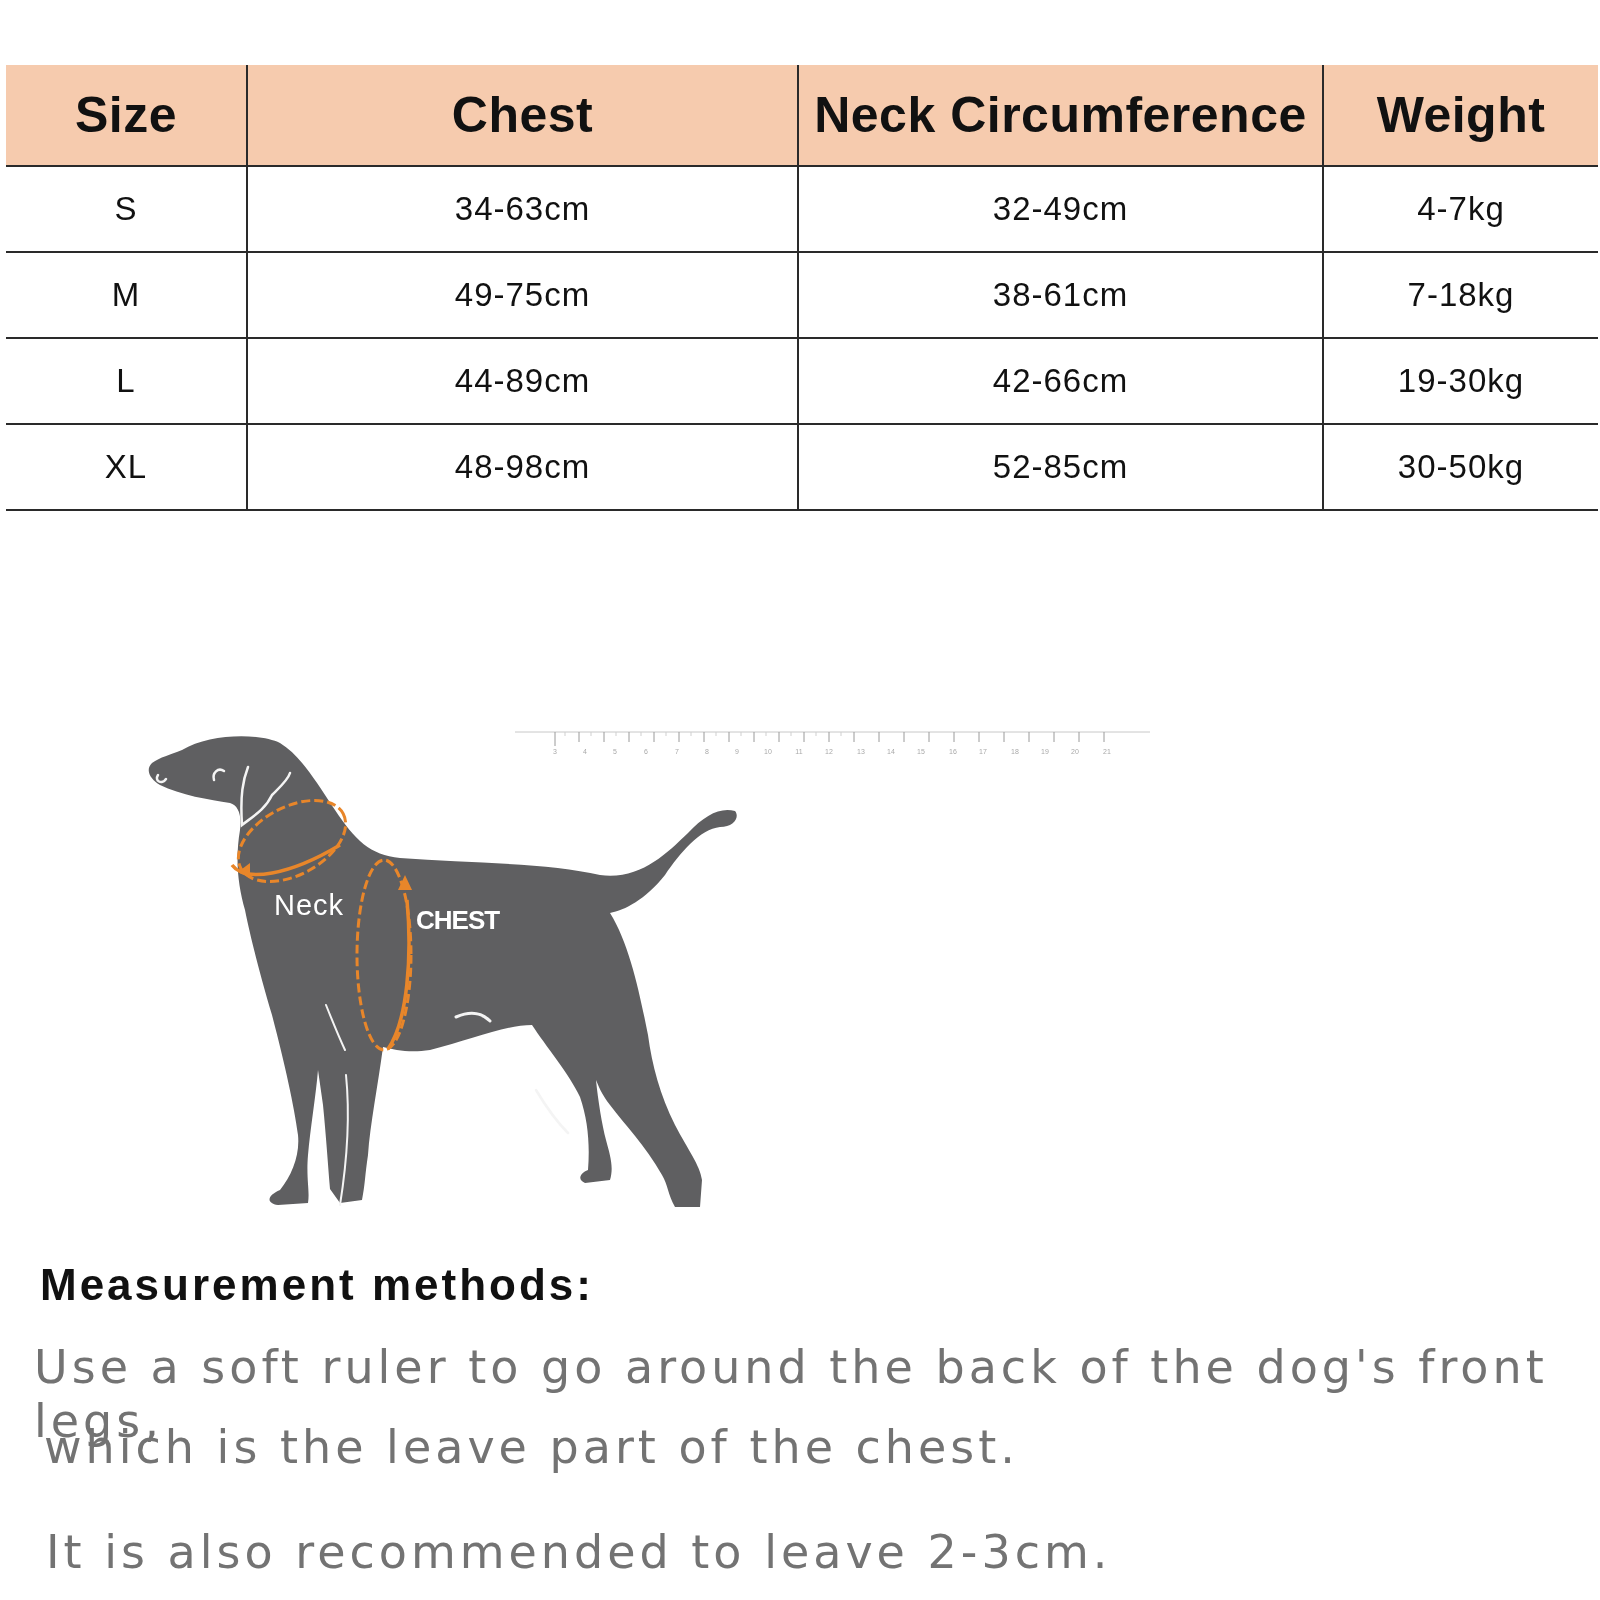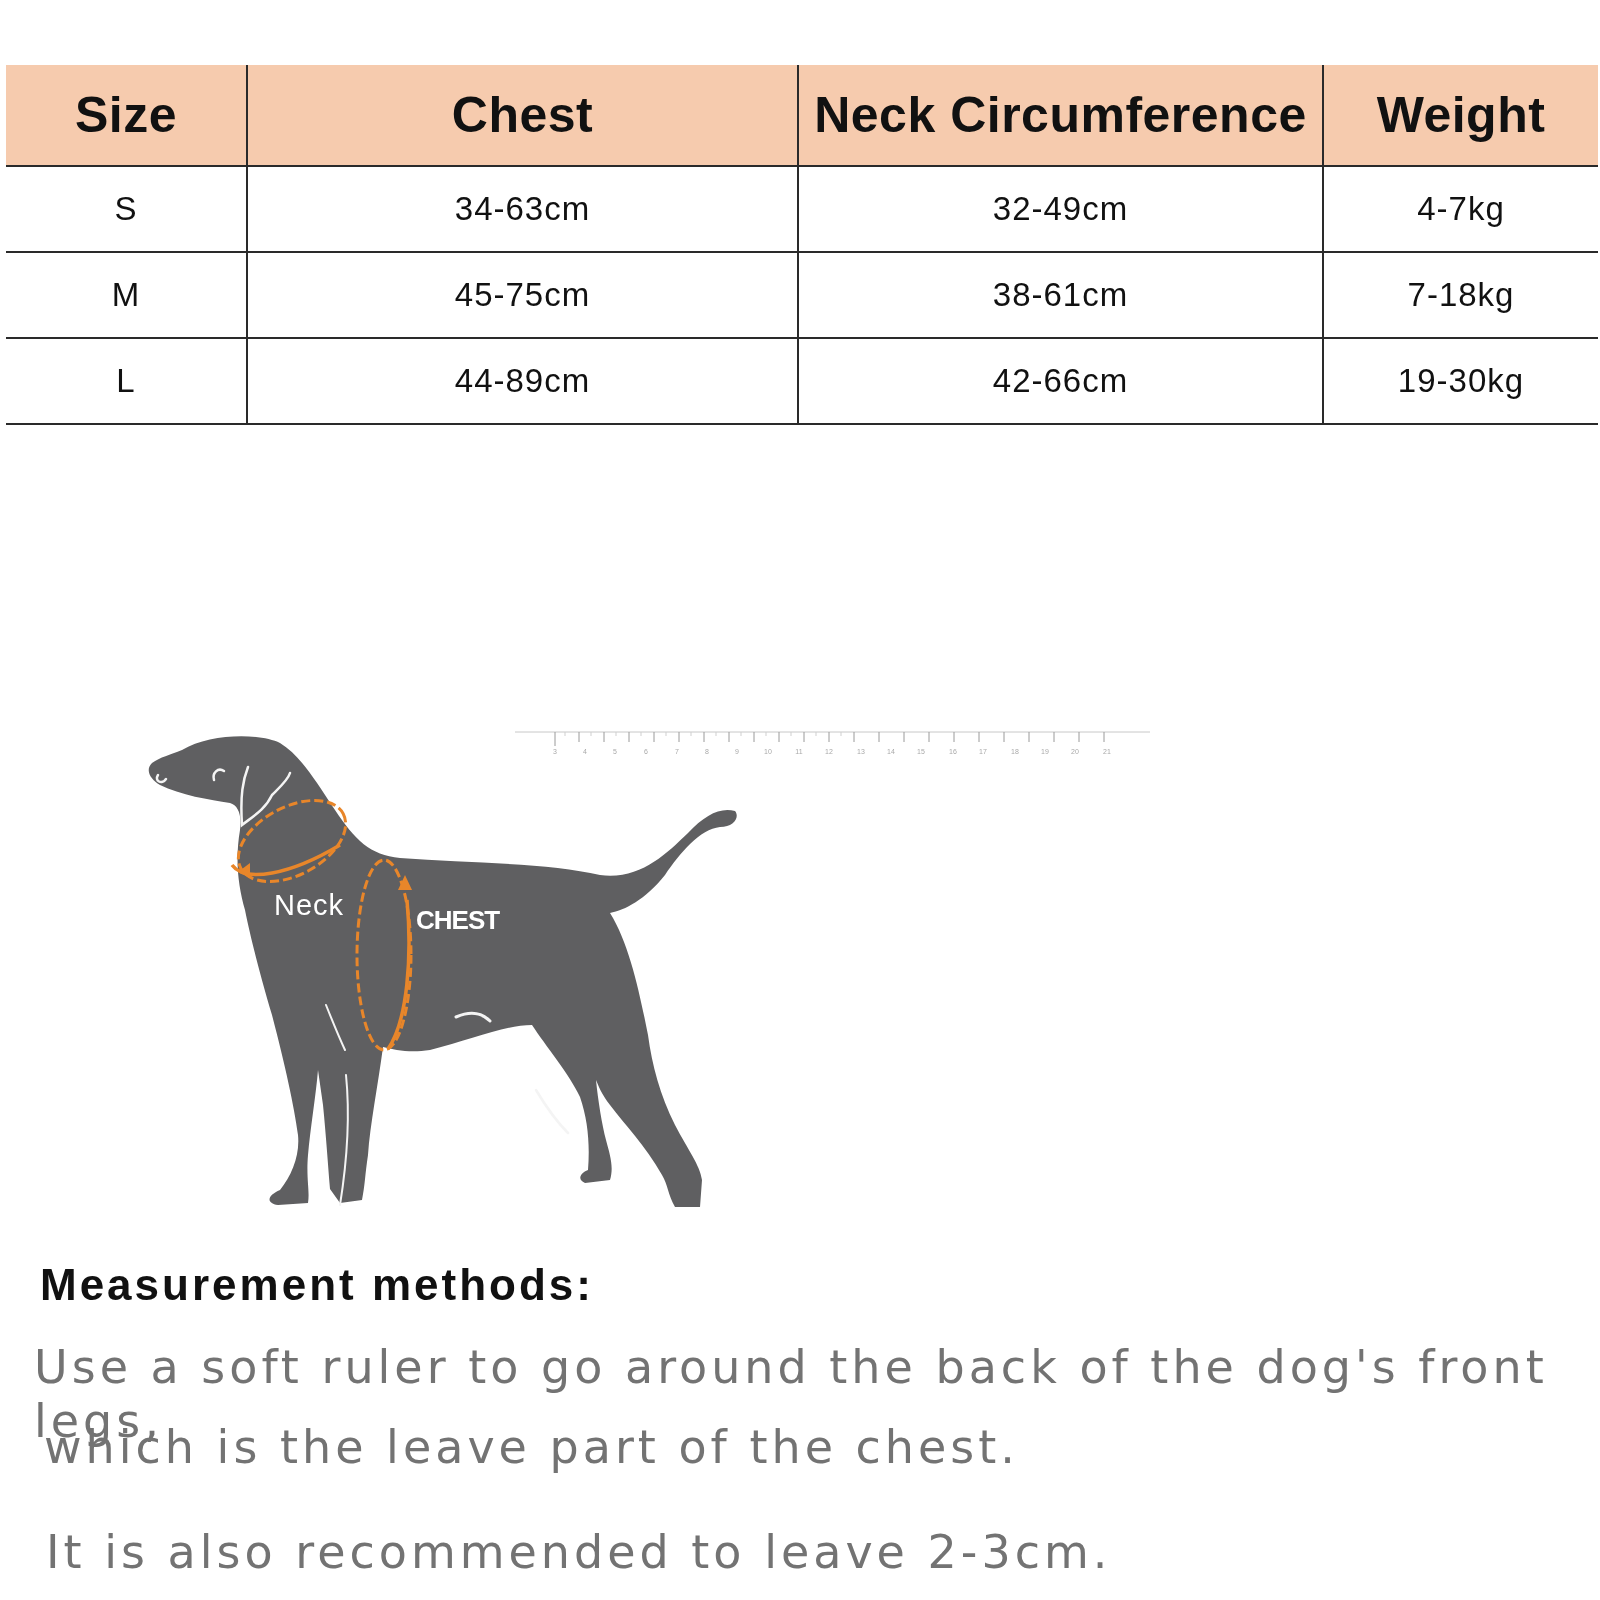--- a/index.html
+++ b/index.html
@@ -46,29 +46,35 @@
   </thead>
   <tbody>
     <tr>
       <td>S</td>
       <td>34-63cm</td>
       <td>32-49cm</td>
       <td>4-7kg</td>
     </tr>
     <tr>
       <td>M</td>
-      <td>45-75cm</td>
+      <td>49-75cm</td>
       <td>38-61cm</td>
       <td>7-18kg</td>
     </tr>
     <tr>
       <td>L</td>
       <td>44-89cm</td>
       <td>42-66cm</td>
       <td>19-30kg</td>
+    </tr>
+    <tr>
+      <td>XL</td>
+      <td>48-98cm</td>
+      <td>52-85cm</td>
+      <td>30-50kg</td>
     </tr>
   </tbody>
 </table>
 
 <svg class="ruler" viewBox="0 0 635 28" xmlns="http://www.w3.org/2000/svg">
   <line x1="0" y1="4" x2="635" y2="4" stroke="#c8c8c8" stroke-width="1"></line>
   <g stroke="#9a9a9a" stroke-width="1">
     <line x1="40" y1="4" x2="40" y2="18"></line>
       <line x1="64" y1="4" x2="64" y2="14"></line>
       <line x1="89" y1="4" x2="89" y2="14"></line>

